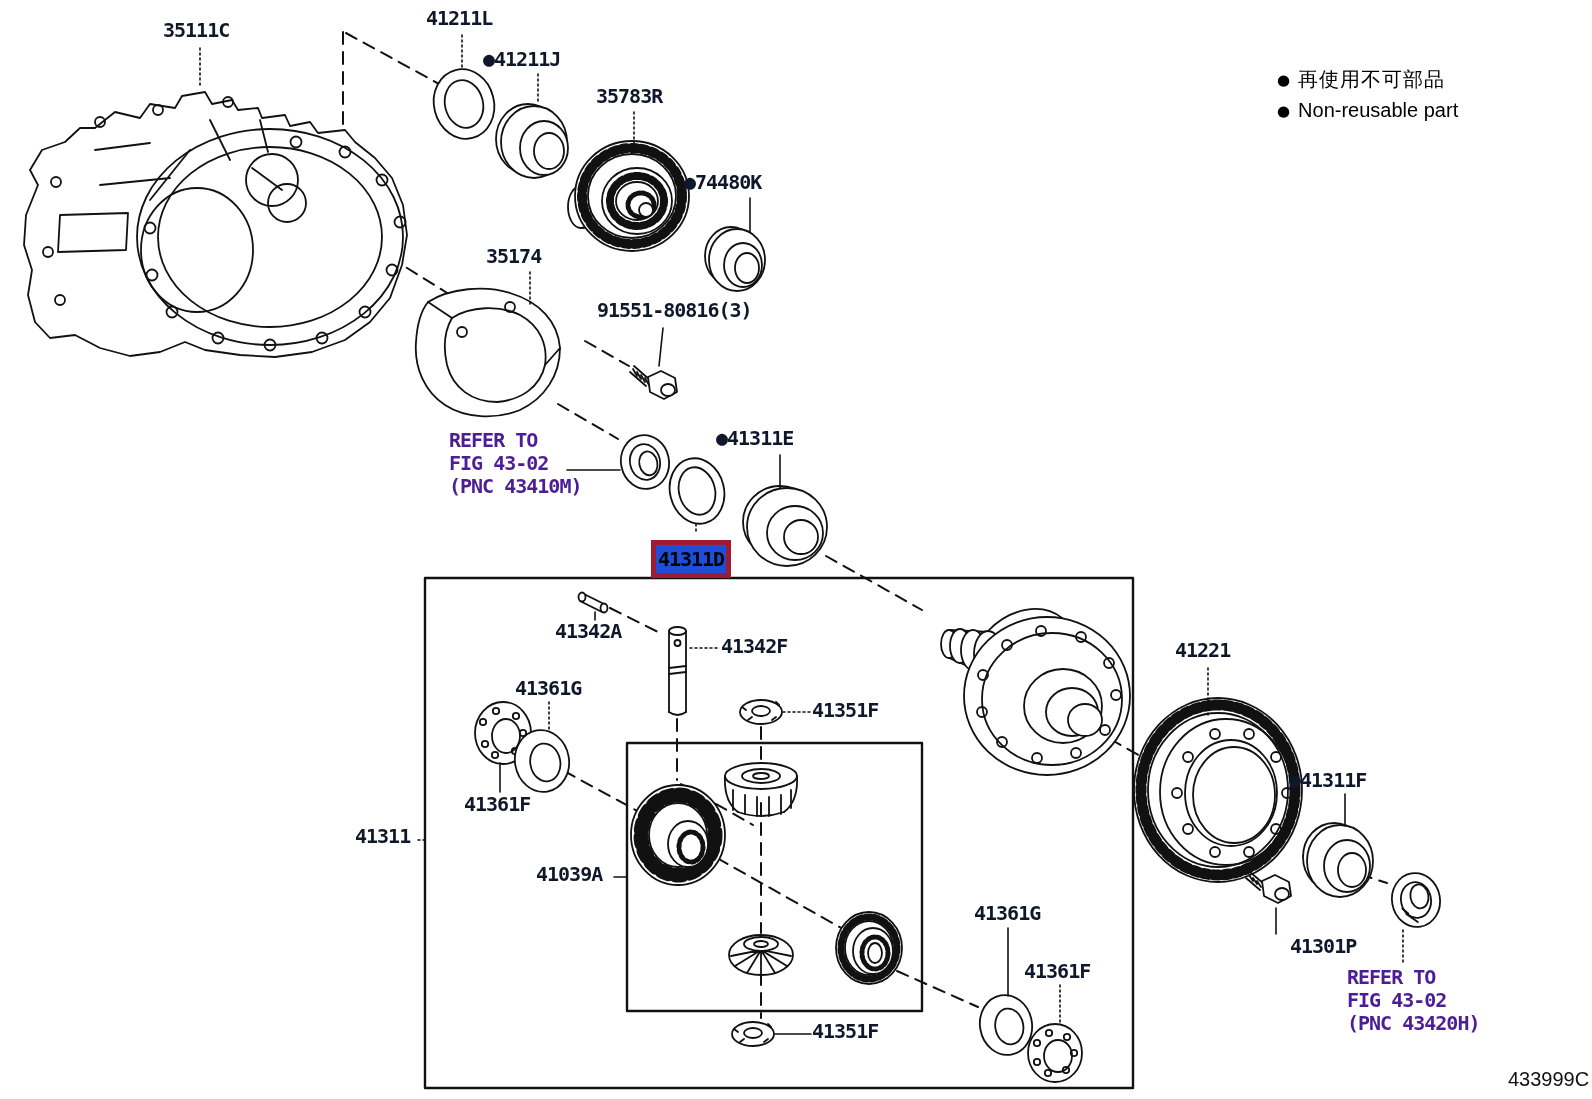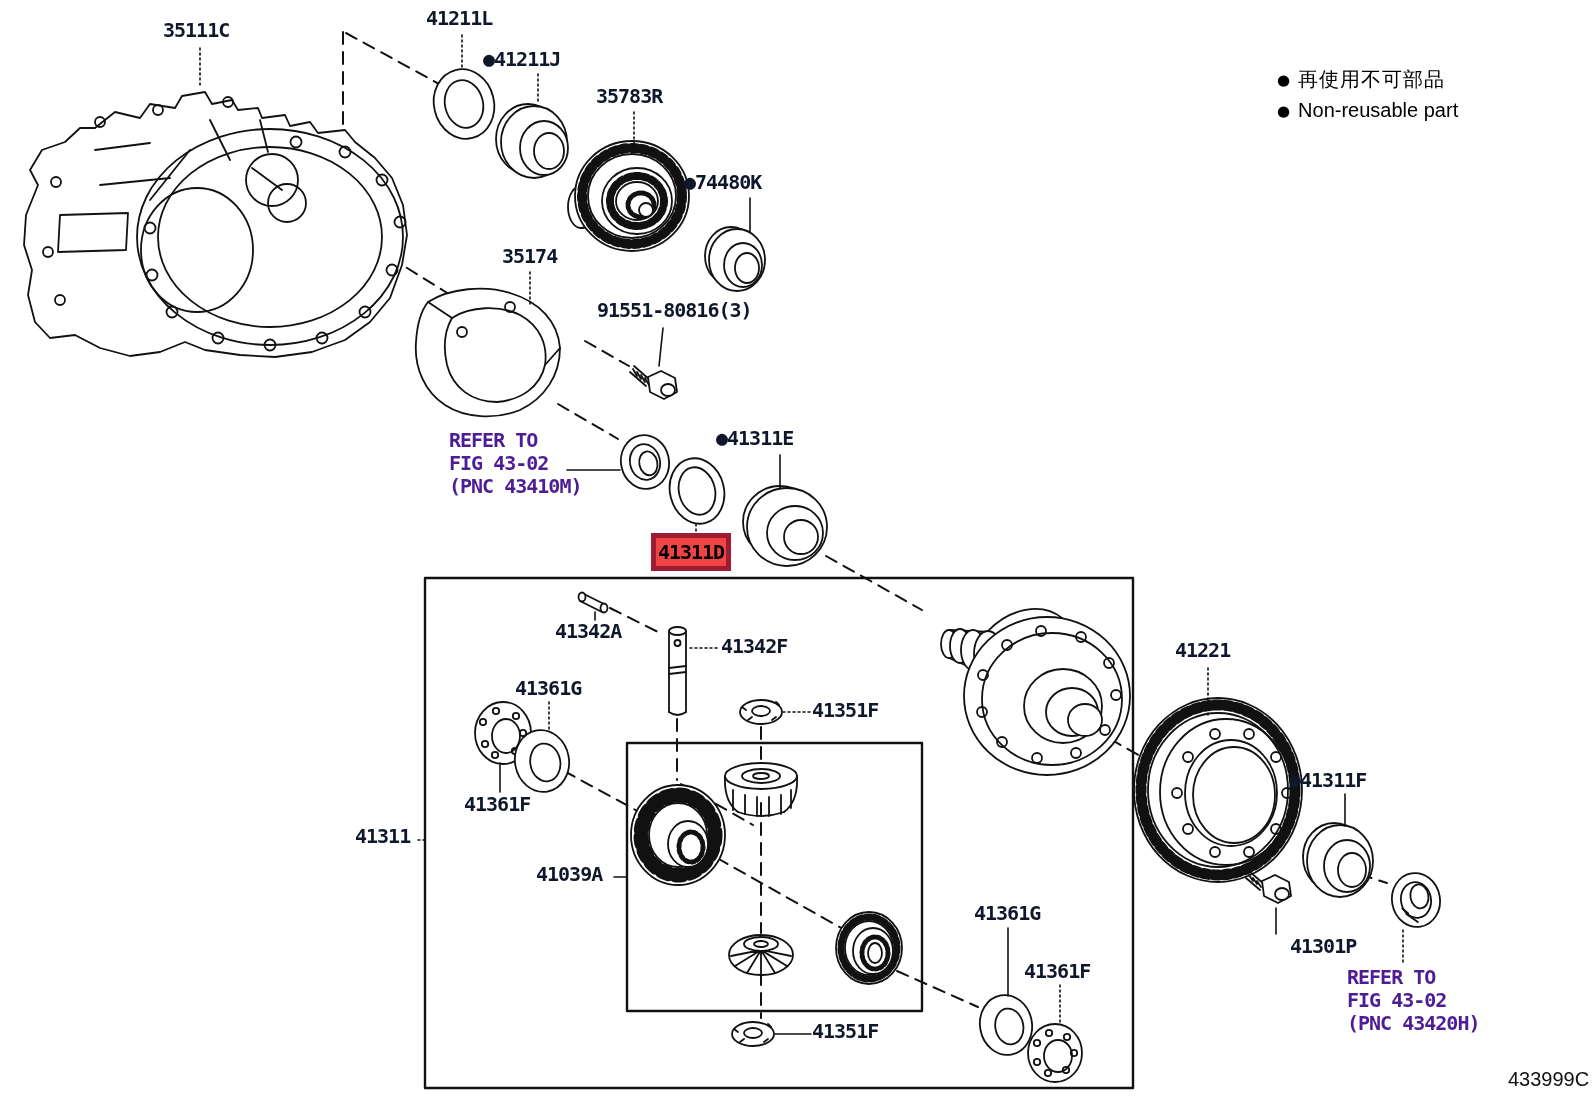--- a/index.html
+++ b/index.html
@@ -3,23 +3,23 @@
 <meta charset="utf-8">
 <style>
   html,body{margin:0;padding:0;background:#fff;}
   #stage{position:relative;width:1592px;height:1099px;background:#fff;overflow:hidden;
          font-family:"DejaVu Sans Mono", monospace;}
   svg{position:absolute;left:0;top:0;}
   .lbl{position:absolute;font:700 20px "DejaVu Sans Mono", monospace;letter-spacing:-1px;
        color:#0f172a;white-space:nowrap;line-height:1;}
   .note{position:absolute;font:700 20px "DejaVu Sans Mono", monospace;letter-spacing:-1px;
         color:#4c1d95;white-space:nowrap;line-height:23px;}
-  .hl{position:absolute;border:5px solid #9E1B32;background:#ef4444;width:70px;height:28px;
+  .hl{position:absolute;border:5px solid #9E1B32;background:#1d4ed8;width:70px;height:28px;
       display:flex;align-items:center;justify-content:center;
-      font:700 20px "DejaVu Sans Mono", monospace;letter-spacing:-1px;color:#000;}
+      font:700 20px "DejaVu Sans Mono", monospace;letter-spacing:-1px;color:#000;margin-top:7px;}
   .legend{position:absolute;left:1277px;top:66px;color:#000;}
   .legend .row{display:flex;align-items:center;margin-bottom:6px;}
   .legend .marker{font:400 15px "DejaVu Sans", sans-serif;margin-right:8px;}
   .legend .jp{font:400 20px "DejaVu Sans", sans-serif;letter-spacing:1px;}
   .legend .en{font:400 20px "Liberation Sans", sans-serif;}
   .code{position:absolute;left:1508px;top:1068px;font:400 20px "Liberation Sans", sans-serif;color:#111;}
 </style>
 </head>
 <body>
 
@@ -350,21 +350,21 @@
     <span class="marker">●</span>
     <span class="en">Non-reusable part</span>
   </div>
 </div>
 
 <div class="lbl" style="left:163px;top:20px">35111C</div>
 <div class="lbl" style="left:426px;top:8px">41211L</div>
 <div class="lbl" style="left:483px;top:49px">●41211J</div>
 <div class="lbl" style="left:596px;top:86px">35783R</div>
 <div class="lbl" style="left:684px;top:172px">●74480K</div>
-<div class="lbl" style="left:502px;top:246px">35174</div>
+<div class="lbl" style="left:486px;top:246px">35174</div>
 <div class="lbl" style="left:597px;top:300px">91551-80816(3)</div>
 <div class="lbl" style="left:716px;top:428px">●41311E</div>
 
 <div class="hl" style="left:651px;top:533px">41311D</div>
 
 <div class="lbl" style="left:555px;top:621px">41342A</div>
 <div class="lbl" style="left:721px;top:636px">41342F</div>
 <div class="lbl" style="left:812px;top:700px">41351F</div>
 <div class="lbl" style="left:515px;top:678px">41361G</div>
 <div class="lbl" style="left:464px;top:794px">41361F</div>

